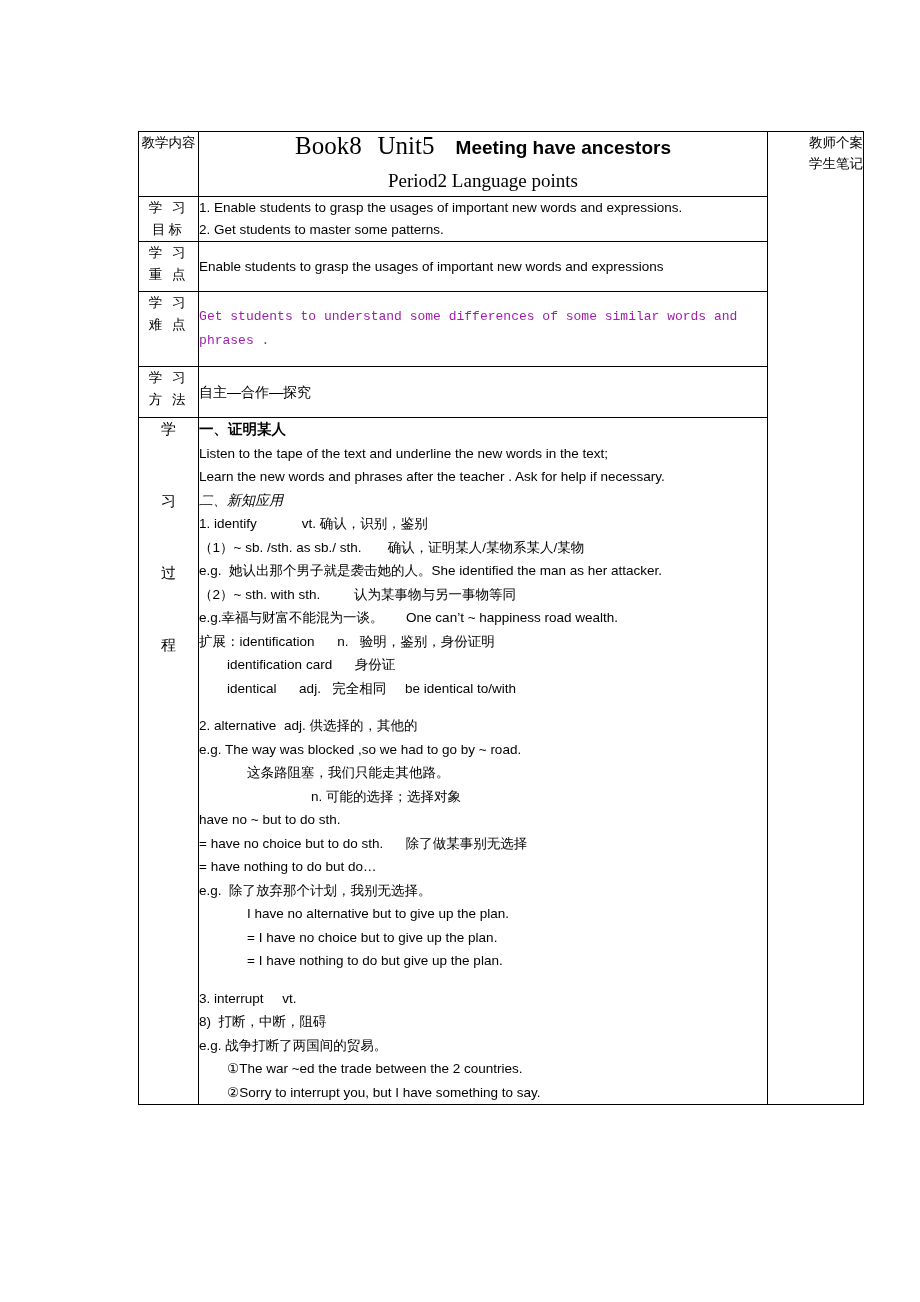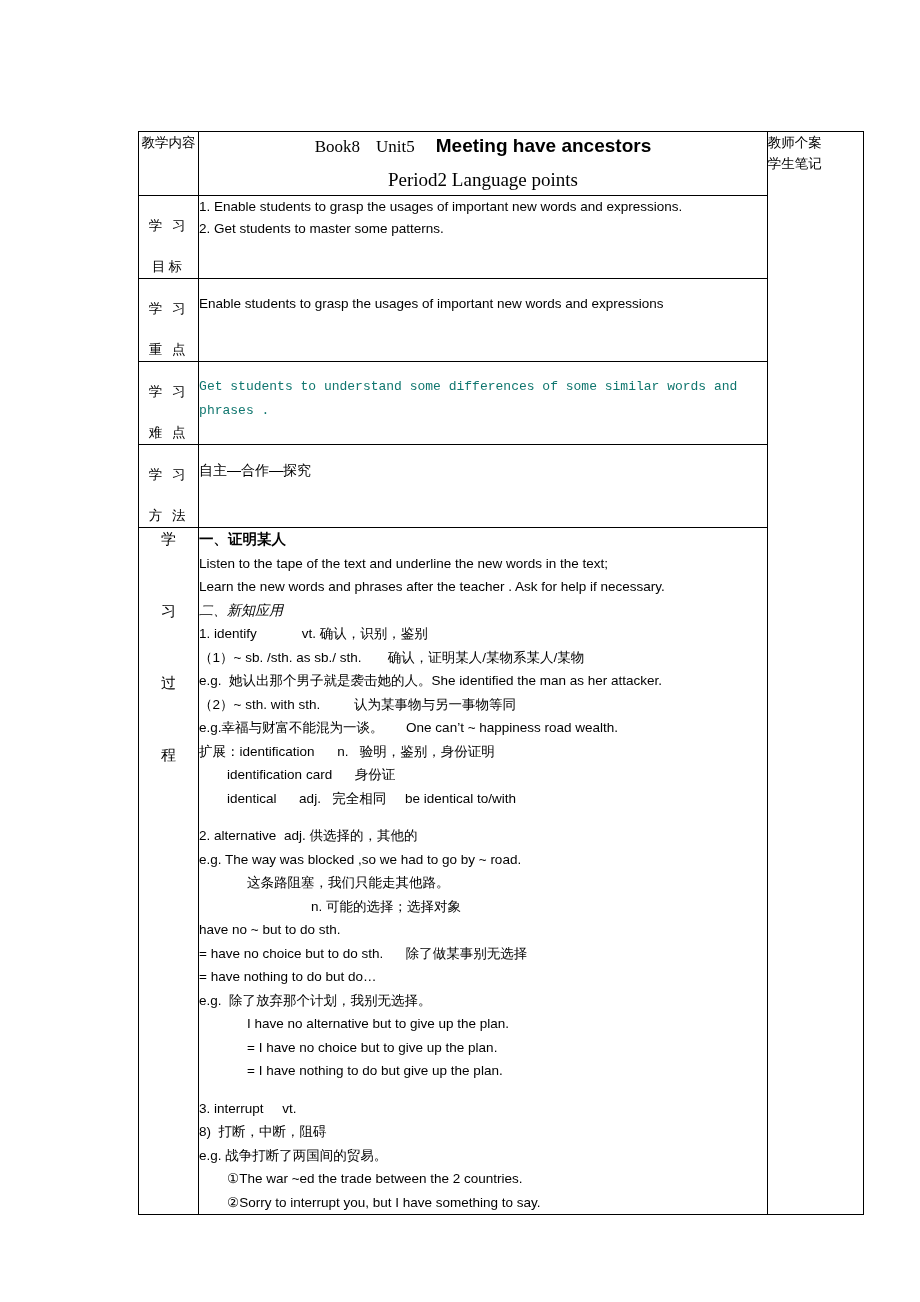--- a/index.html
+++ b/index.html
@@ -40,65 +40,64 @@
   .label-cell {
     font-size: 13.5px;
     line-height: 22px;
     text-align: center;
     padding: 6px 4px 6px 4px;
     font-family: "Liberation Sans", sans-serif;
   }
   .label-cell .l1, .label-cell .l2 {
     display: block;
     letter-spacing: 3px;
-    margin-top: 19px;
   }
   .note-cell {
     font-size: 13.5px;
     line-height: 21px;
-    text-align: left;
+    text-align: right;
     padding: 14px 4px;
   }
   .note-cell span { display: block; }
 
   .title-cell {
     text-align: center;
     padding: 14px 6px 12px 6px;
   }
   .title-line1 {
     font-size: 19px;
     line-height: 28px;
     font-weight: bold;
     white-space: pre;
   }
   .title-line1 .plain {
     font-weight: normal;
     font-family: "Liberation Serif", serif;
-    font-size: 17px;
+    font-size: 25px;
   }
   .title-line2 {
     font-size: 19px;
     line-height: 30px;
     font-family: "Liberation Serif", serif;
     margin-top: 4px;
   }
 
   .body-cell {
     font-size: 13.5px;
     line-height: 22px;
     padding: 6px 8px 6px 8px;
   }
   .body-cell p { margin: 0; }
 
   .mono-cell {
     font-family: "Liberation Mono", monospace;
     font-size: 13px;
     line-height: 24px;
     padding: 10px 8px;
-    color: #0f766e;
+    color: #a21caf;
   }
   .methods-cell {
     font-size: 14px;
     line-height: 22px;
     padding: 10px 8px 10px 18px;
   }
   .focus-cell {
     font-size: 13.5px;
     line-height: 22px;
     padding: 18px 8px 18px 8px;

